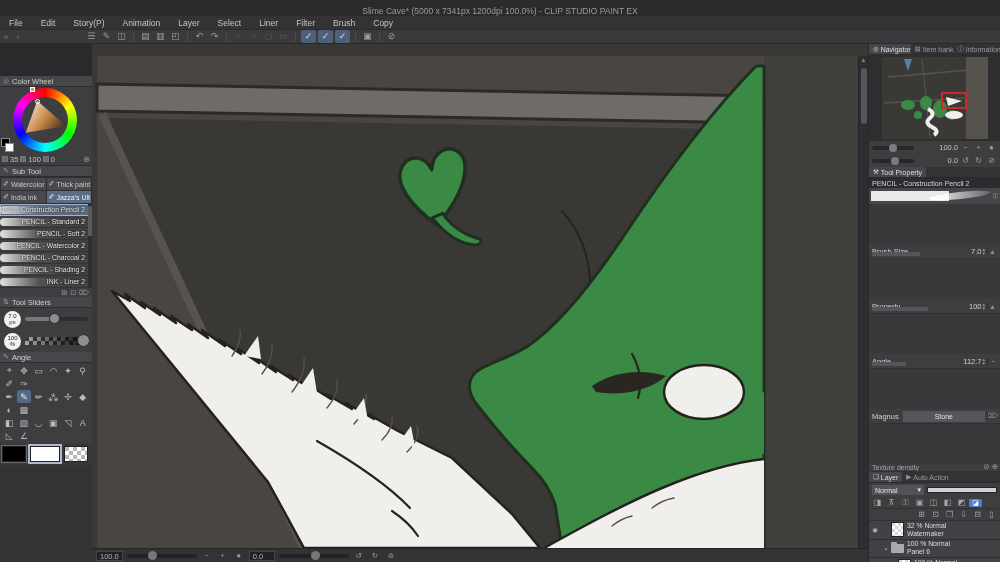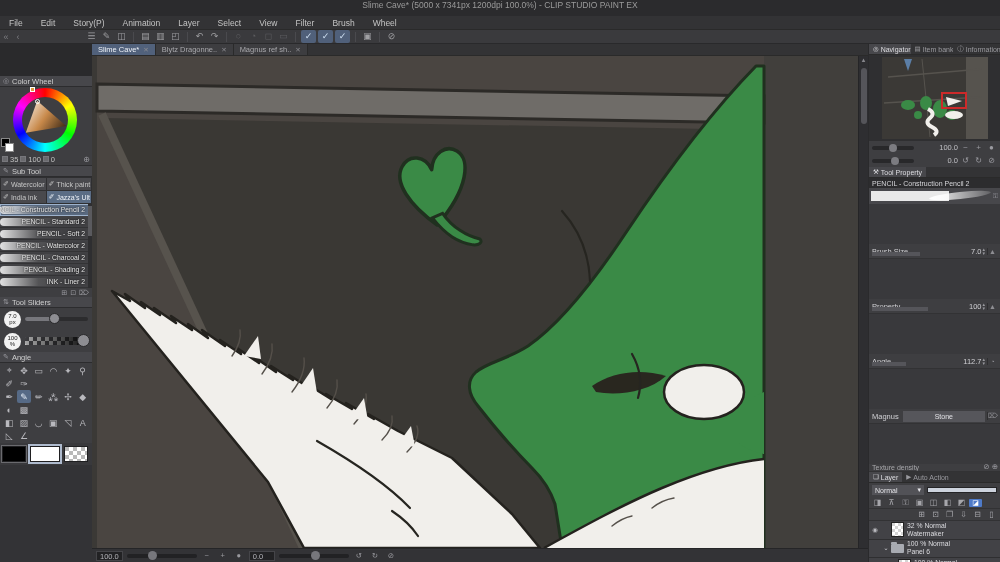--- a/index.html
+++ b/index.html
@@ -1,21 +1,21 @@
 <!DOCTYPE html>
 <html><head>
 <meta charset="utf-8">
 <style>
   *{margin:0;padding:0;box-sizing:border-box;font-family:"Liberation Sans",sans-serif;}
   html,body{width:1000px;height:562px;overflow:hidden;background:#2a2a2c;color:#c8c8c8;}
   .abs{position:absolute;}
   #stage{position:relative;width:1000px;height:562px;background:#2a2a2c;}
 
   
-  #titlebar{left:0;top:0;width:1000px;height:16px;background:#2b2b2d;display:flex;align-items:flex-start;justify-content:center;font-size:8.5px;color:#9a9a9a;}
+  #titlebar{left:0;top:0;width:1000px;height:16px;background:#2b2b2d;display:flex;align-items:flex-end;justify-content:center;font-size:8.5px;color:#9a9a9a;}
   #menubar{left:0;top:16px;width:1000px;height:14px;background:#333335;display:flex;align-items:center;gap:0;font-size:8.5px;color:#c4c4c4;border-bottom:1px solid #2a2a2a;}
   #menubar span{padding:0 9px;cursor:default;}
   #toolbar{left:0;top:30px;width:1000px;height:14px;background:#3a3a3d;display:flex;align-items:center;font-size:9px;color:#9f9fa2;border-bottom:1px solid #29292b;}
   #toolbar .tb{width:15px;text-align:center;font-size:9px;line-height:13px;}
   #toolbar .dim{color:#5d5d60;}
   #toolbar .act{color:#cfe0f2;background:#50607a;border-radius:2px;margin:0 1px;}
   #toolbar .sep{width:1px;height:10px;background:#4a4a4e;margin:0 4px;}
   #toolbar .navarr{width:12px;color:#7c7c80;text-align:center;}
 
   
@@ -147,24 +147,24 @@
     <span>Slime Cave* (5000 x 7341px 1200dpi 100.0%)  - CLIP STUDIO PAINT EX</span>
   </div>
 
   <div id="menubar" class="abs">
     <span>File</span>
     <span>Edit</span>
     <span>Story(P)</span>
     <span>Animation</span>
     <span>Layer</span>
     <span>Select</span>
-    <span>View</span>
+    <span>Liner</span>
     <span>Filter</span>
     <span>Brush</span>
-    <span>Wheel</span>
+    <span>Copy</span>
   </div>
 
   <div id="toolbar" class="abs">
     <span class="navarr">«</span>
     <span class="navarr">‹</span>
     <span style="width:60px"></span>
     <span class="tb">☰</span>
     <span class="tb">✎</span>
     <span class="tb">◫</span>
     <span class="sep"></span>
@@ -332,34 +332,20 @@
     </div>
     <div id="mainswatches">
       <div class="csw black"></div>
       <div class="csw white"></div>
       <div class="csw trans"></div>
     </div>
     <div id="leftbottom"></div>
   </div>
 
   <div id="canvas" class="abs">
-    <div id="doctabs">
-      <div class="dtab on">
-        <span>Slime Cave*</span>
-        <span class="x">✕</span>
-      </div>
-      <div class="dtab">
-        <span>Blytz Dragonne..</span>
-        <span class="x">✕</span>
-      </div>
-      <div class="dtab">
-        <span>Magnus ref sh..</span>
-        <span class="x">✕</span>
-      </div>
-    </div>
 
     <svg id="art" viewBox="0 0 766 492" preserveAspectRatio="none">
       <rect width="766" height="492" fill="#4a4541"></rect>
       <rect x="672" width="94" height="492" fill="#413f3c"></rect>
       <rect width="5" height="492" fill="#3b3936"></rect>
 
       <polygon points="5,28 672,40 672,67 5,55" fill="#6f6c68" stroke="#2c2a27" stroke-width="3"></polygon>
 
       <polygon points="12,62 672,74 672,492 300,492 182,428" fill="#3a3834"></polygon>
 

